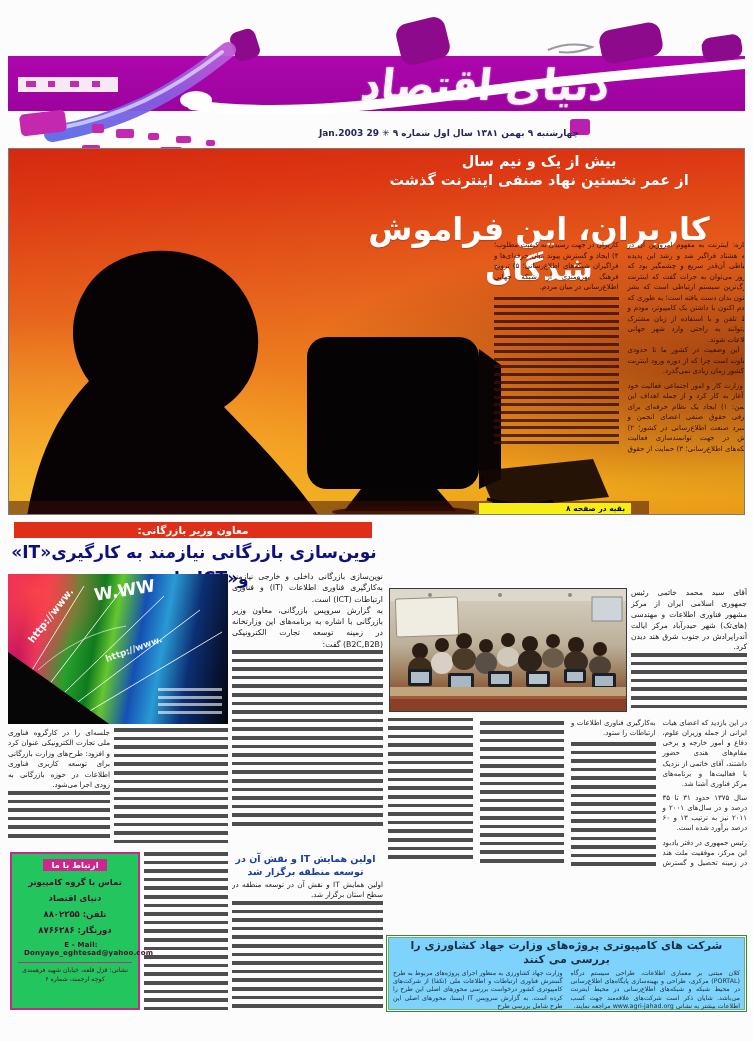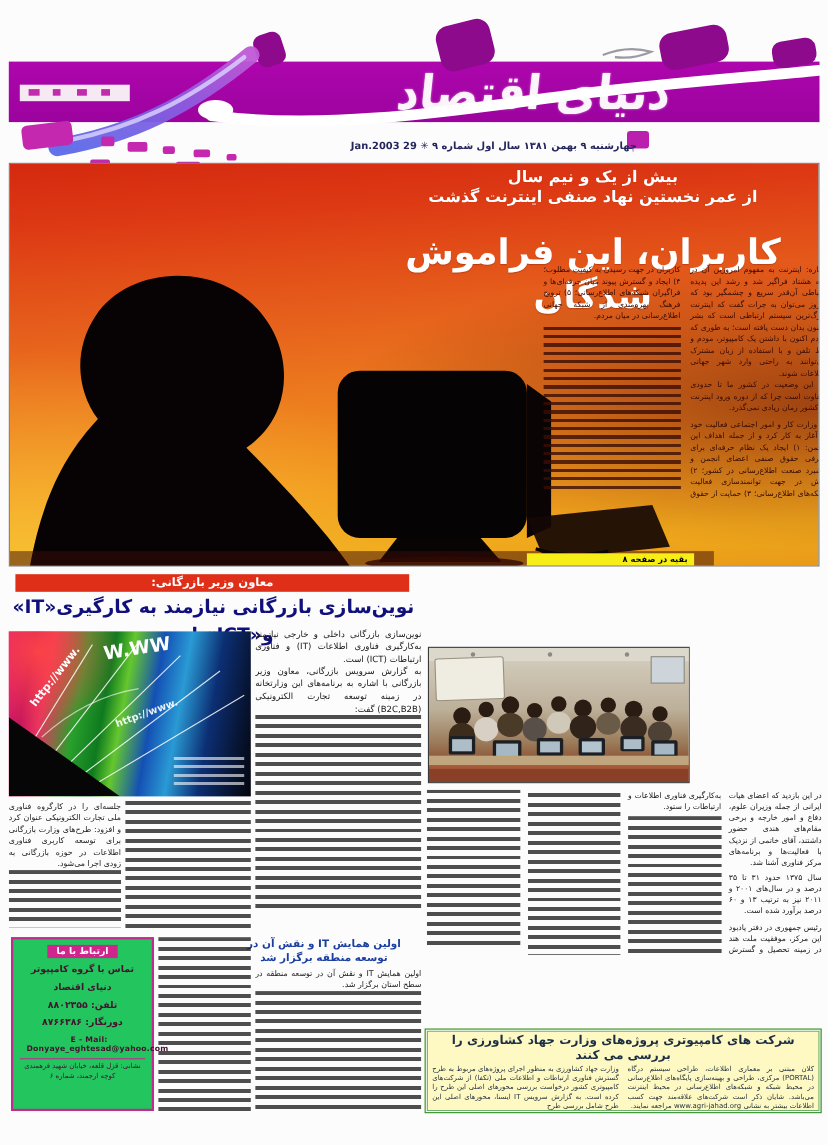--- a/index.html
+++ b/index.html
@@ -44,21 +44,21 @@
   #lhead{left:8px;top:539px;width:372px;text-align:center;color:#10107c;font-size:17px;font-weight:800;line-height:26px;}
   #it-image{left:8px;top:574px;width:220px;height:150px;overflow:hidden;
     background:
       radial-gradient(circle at 12% 12%, rgba(255,70,70,.9), transparent 32%),
       linear-gradient(100deg,#e01878 0%,#c2125e 10%,#e8335f 17%,#28a12c 30%,#0f7a1f 40%,#65c72e 47%,#1450b4 58%,#2a9ad4 68%,#0c2f74 80%,#071432 92%,#05060c 100%);}
   #it-image .wedge{position:absolute;left:0;bottom:0;width:100%;height:100%;
     background:#060606;clip-path:polygon(0 100%,0 52%,46% 100%);}
   .imgtxt{position:absolute;color:#fff;font-weight:bold;white-space:nowrap;}
   #colC1{left:232px;top:571px;width:151px;height:266px;font-size:7.8px;line-height:1.45;color:#151515;overflow:hidden;}
   #colC1 p{margin:0;white-space:pre-line;}
-  #subheadC{left:219px;top:852px;width:151px;color:#1b3fa0;font-size:9.5px;font-weight:bold;line-height:13px;text-align:center;}
+  #subheadC{left:230px;top:852px;width:151px;color:#1b3fa0;font-size:9.5px;font-weight:bold;line-height:13px;text-align:center;}
   #colC2{left:232px;top:880px;width:151px;height:133px;font-size:7.2px;line-height:1.45;color:#1a1a1a;overflow:hidden;}
   #colA{left:8px;top:728px;width:102px;height:120px;font-size:7.2px;line-height:1.45;color:#1a1a1a;overflow:hidden;}
   #colB{left:114px;top:728px;width:114px;height:120px;color:#1a1a1a;}
   #colB2{left:144px;top:852px;width:84px;height:161px;color:#1a1a1a;}
 
   
   #contact{left:10px;top:852px;width:130px;height:158px;border:2px solid #c22a8e;background:#22c55e;
            color:#461030;text-align:center;font-size:8.5px;padding-top:5px;}
   #contact .hl{display:inline-block;background:#d1258e;color:#fff;font-weight:bold;font-size:8.5px;padding:1px 8px;}
   #contact .ln{font-weight:bold;margin-top:6px;}
@@ -71,21 +71,21 @@
              background:#fdfdfd;text-align:center;color:#131342;}
   #rhead-box .h{font-size:19px;font-weight:800;line-height:27px;}
   #class-photo{left:389px;top:588px;width:238px;height:124px;border:1px solid #3a3a3a;overflow:hidden;}
   #colR{left:631px;top:588px;width:116px;height:127px;font-size:7.5px;line-height:1.45;color:#141414;overflow:hidden;}
   #colR p{margin:0;}
   #lower-cols{left:388px;top:718px;width:359px;height:212px;column-count:4;column-gap:7px;
               font-size:7px;line-height:1.45;color:#1a1a1a;overflow:hidden;}
   #lower-cols p{margin:0 0 4px 0;}
 
   
-  #green-box{left:386px;top:935px;width:361px;height:77px;border:1.5px solid #2f8f2f;background:#fef9c3;
+  #green-box{left:386px;top:935px;width:361px;height:77px;border:1.5px solid #2f8f2f;background:#7dd3fc;
              box-shadow:inset 0 0 0 1px #fff, inset 0 0 0 2px #6fae6f;padding:3px 6px 2px;}
   #green-title{text-align:center;color:#1c2e44;font-size:11px;font-weight:800;line-height:14px;}
   #green-cols{display:flex;flex-direction:row-reverse;gap:8px;margin-top:2px;}
   #green-cols div{flex:1;font-size:6.3px;line-height:8.2px;color:#22303e;}
 </style>
 </head>
 <body>
 
 <div id="page">
 
@@ -272,20 +272,24 @@
           <rect x="177" y="83" width="16" height="9" fill="#aebec8"></rect>
         <rect x="202" y="84" width="24" height="16" rx="2" fill="#1c2024"></rect>
           <rect x="205" y="87" width="18" height="10" fill="#a6b8c4"></rect>
       </g>
       <rect x="0" y="98" width="238" height="9" fill="#c0a67e"></rect>
       <rect x="0" y="107" width="238" height="17" fill="#8a4028"></rect>
       <rect x="0" y="107" width="238" height="3" fill="#a65838"></rect>
     </svg>
   </div>
 
+  <div id="colR" class="abs rtl just">
+    <p>آقای سید محمد خاتمی رئیس جمهوری اسلامی ایران از مرکز مشهور فناوری اطلاعات و مهندسی (های‌تک) شهر حیدرآباد مرکز ایالت آندراپرادش در جنوب شرق هند دیدن کرد.</p>
+    <div class="greek" style="height:58px;color:#222"></div>
+  </div>
 
   <div id="lower-cols" class="abs rtl just">
     <p>در این بازدید که اعضای هیات ایرانی از جمله وزیران علوم، دفاع و امور خارجه و برخی مقام‌های هندی حضور داشتند، آقای خاتمی از نزدیک با فعالیت‌ها و برنامه‌های مرکز فناوری آشنا شد.</p>
     <p>سال ۱۳۷۵ حدود ۳۱ تا ۳۵ درصد و در سال‌های ۲۰۰۱ و ۲۰۱۱ نیز به ترتیب ۱۳ و ۶۰ درصد برآورد شده است.</p>
     <p>رئیس جمهوری در دفتر یادبود این مرکز، موفقیت ملت هند در زمینه تحصیل و گسترش به‌کارگیری فناوری اطلاعات و ارتباطات را ستود.</p>
     <div class="greek" style="height:420px;color:#222"></div>
   </div>
 
   <div id="green-box" class="abs rtl">
     <div id="green-title">شرکت های کامپیوتری پروژه‌های وزارت جهاد کشاورزی را بررسی می کنند</div>

